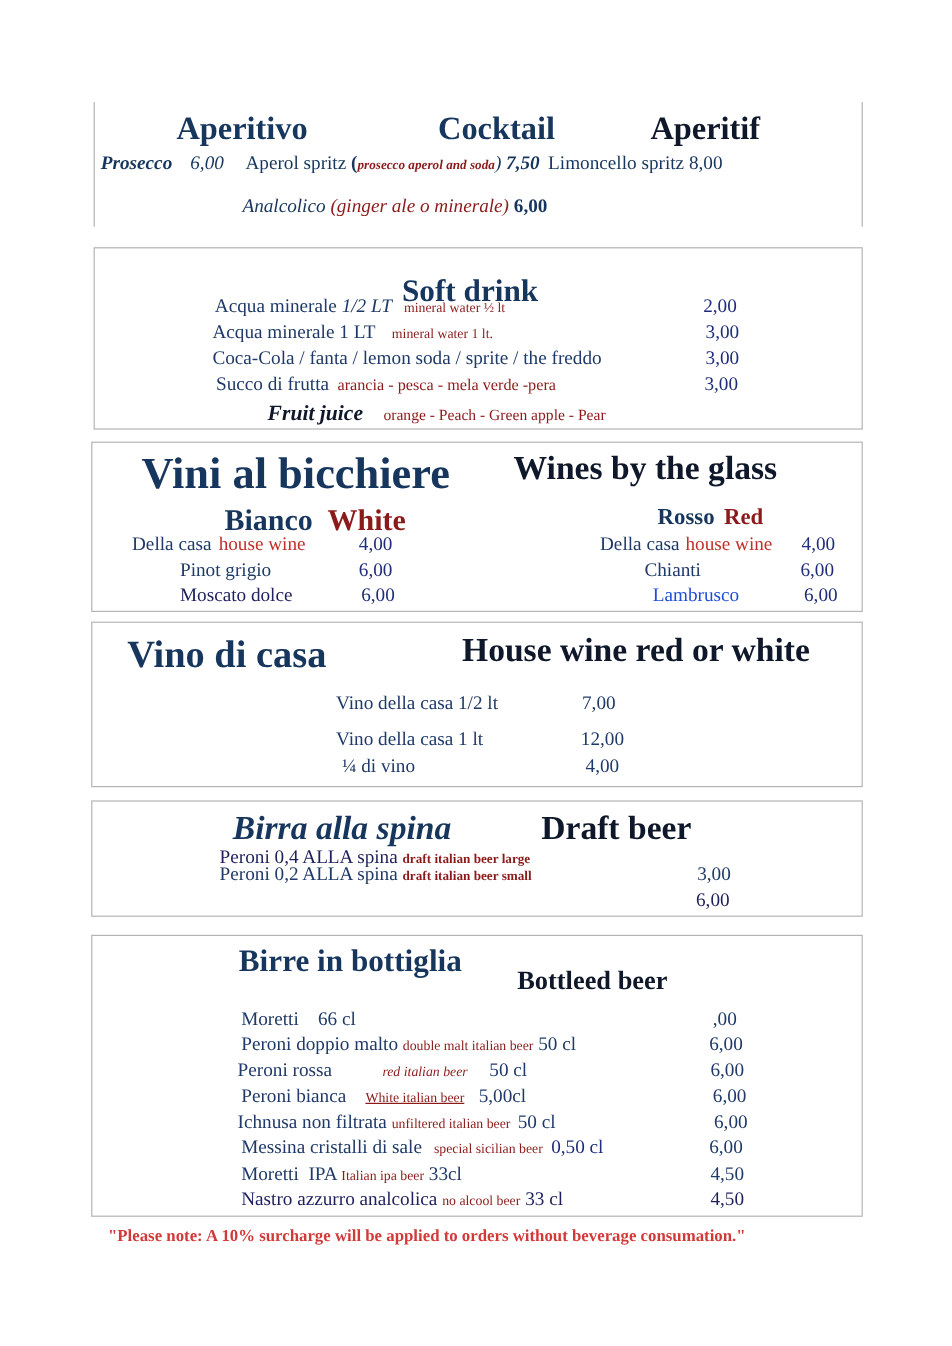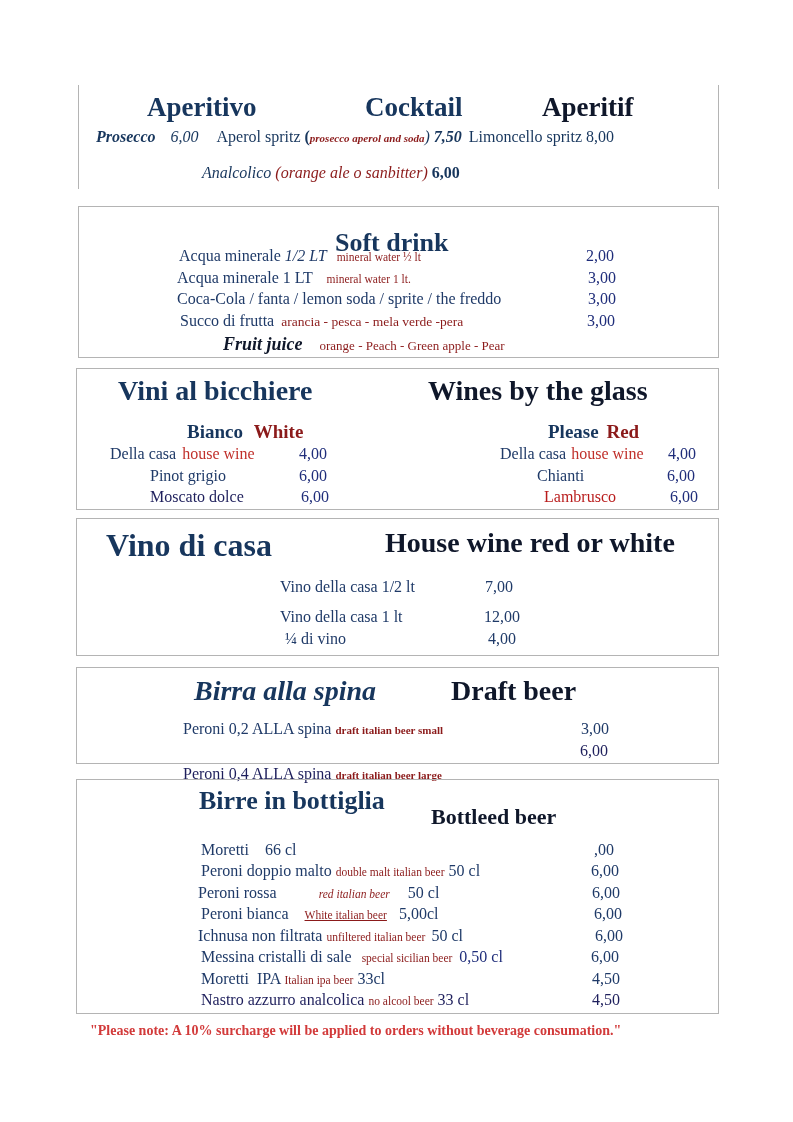--- a/index.html
+++ b/index.html
@@ -26,33 +26,33 @@
     .note { font-size: 14px; font-weight: bold; color: #d23a3a; }
   </style>
 </head>
 <body>
 
 <div class="box sides" style="left:78px; top:85px; width:641px; height:104px;"></div>
 <div class="abs h1 navy" style="left:147px; top:94px;">Aperitivo</div>
 <div class="abs h1 navy" style="left:365px; top:94px;">Cocktail</div>
 <div class="abs h1 red" style="left:542px; top:94px;">Aperitif</div>
 
-<div class="abs row" style="left:96px; top:129px;">
+<div class="abs row" style="left:84px; top:129px;">
   <span class="b i navy">Prosecco</span>
   <span class="i navy" style="margin-left:11px;">6,00</span>
   <span class="navy" style="margin-left:14px;">Aperol spritz</span>
   <span class="navy b">(</span><span class="maroon b i tiny">prosecco aperol and soda</span><span class="navy i">)</span>
   <span class="b i navy">7,50</span>
   <span class="navy" style="margin-left:3px;">Limoncello spritz</span>
   <span class="navy">8,00</span>
 </div>
 
 <div class="abs row" style="left:202px; top:165px;">
   <span class="i navy">Analcolico</span>
-  <span class="i maroon">(orange ale o sanbitter)</span>
+  <span class="i maroon">(ginger ale o minerale)</span>
   <span class="b navy">6,00</span>
 </div>
 
 <div class="box" style="left:78px; top:206px; width:641px; height:152px;"></div>
 <div class="abs h1 navy" style="left:335px; top:230px; font-size:26px;text-align:right;">Soft drink</div>
 
 <div class="abs row blue" style="left:179px; top:248px;">
   <span>Acqua minerale</span>
   <span class="i">1/2 LT</span>
   <span class="maroon small" style="margin-left:6px;">mineral water ½ lt</span>
@@ -75,50 +75,50 @@
   <span class="maroon" style="font-size:13.5px; margin-left:3px;">arancia - pesca - mela verde -pera</span>
 </div>
 <div class="abs row price" style="left:587px; top:313px;">3,00</div>
 
 <div class="abs" style="left:223px; top:335px;">
   <span class="b i red" style="font-size:18px;">Fruit juice</span>
   <span class="maroon" style="font-size:13px; margin-left:13px;">orange - Peach - Green apple - Pear</span>
 </div>
 
 <div class="box" style="left:76px; top:368px; width:643px; height:142px;"></div>
-<div class="abs h1 navy" style="left:118px; top:377px; font-size:28px;">Vini al bicchiere</div>
+<div class="abs h1 navy" style="left:118px; top:377px; font-size:37px;">Vini al bicchiere</div>
 <div class="abs h1 red" style="left:428px; top:377px; font-size:28px;">Wines by the glass</div>
 
-<div class="abs b" style="left:187px; top:422px; font-size:19px;">
+<div class="abs b" style="left:187px; top:422px; font-size:25px;">
   <span class="navy">Bianco</span>
   <span class="maroon" style="margin-left:6px;">White</span>
 </div>
 <div class="abs b" style="left:548px; top:422px; font-size:19px;">
-  <span class="navy">Please</span>
+  <span class="navy">Rosso</span>
   <span class="maroon" style="margin-left:3px;">Red</span>
 </div>
 
 <div class="abs row blue" style="left:110px; top:446px;">
   <span>Della casa</span>
   <span class="brick" style="margin-left:2px;">house wine</span>
 </div>
 <div class="abs row price" style="left:299px; top:446px;">4,00</div>
 <div class="abs row blue" style="left:150px; top:468px;">Pinot grigio</div>
 <div class="abs row price" style="left:299px; top:468px;">6,00</div>
 <div class="abs row" style="left:150px; top:489px; color:#1e1f5c;">Moscato dolce</div>
 <div class="abs row price" style="left:301px; top:489px;">6,00</div>
 
 <div class="abs row blue" style="left:500px; top:446px;">
   <span>Della casa</span>
   <span class="brick" style="margin-left:1px;">house wine</span>
 </div>
 <div class="abs row price" style="left:668px; top:446px;">4,00</div>
 <div class="abs row blue" style="left:537px; top:468px;">Chianti</div>
 <div class="abs row price" style="left:667px; top:468px;">6,00</div>
-<div class="abs row" style="left:544px; top:489px; color:#b91c1c;">Lambrusco</div>
+<div class="abs row" style="left:544px; top:489px; color:#1d4ed8;">Lambrusco</div>
 <div class="abs row price" style="left:670px; top:489px;">6,00</div>
 
 <div class="box" style="left:76px; top:518px; width:643px; height:138px;"></div>
 <div class="abs h1 navy" style="left:106px; top:529px; font-size:32px;">Vino di casa</div>
 <div class="abs h1 red" style="left:385px; top:529px; font-size:28px;">House wine red or white</div>
 
 <div class="abs row blue" style="left:280px; top:579px;">Vino della casa 1/2 lt</div>
 <div class="abs row blue" style="left:485px; top:579px;">7,00</div>
 <div class="abs row blue" style="left:280px; top:609px;">Vino della casa 1 lt</div>
 <div class="abs row blue" style="left:484px; top:609px;">12,00</div>
@@ -127,21 +127,21 @@
 
 <div class="box" style="left:76px; top:667px; width:643px; height:97px;"></div>
 <div class="abs h1 i navy" style="left:194px; top:677px; font-size:28px;">Birra alla spina</div>
 <div class="abs h1 red" style="left:451px; top:677px; font-size:28px;">Draft beer</div>
 
 <div class="abs row blue" style="left:183px; top:721px;">
   <span>Peroni 0,2 ALLA spina</span>
   <span class="maroon b tiny">draft italian beer small</span>
 </div>
 <div class="abs row blue" style="left:581px; top:721px;">3,00</div>
-<div class="abs row" style="left:183px; top:766px; color:#1e1f5c;">
+<div class="abs row" style="left:183px; top:707px; color:#1e1f5c;">
   <span>Peroni 0,4 ALLA spina</span>
   <span class="maroon b tiny">draft italian beer large</span>
 </div>
 <div class="abs row" style="left:580px; top:743px; color:#1e1f5c;">6,00</div>
 
 <div class="box" style="left:76px; top:779px; width:643px; height:235px;"></div>
 <div class="abs h1 navy" style="left:199px; top:788px; font-size:26px;">Birre in bottiglia</div>
 <div class="abs h1 red" style="left:431px; top:806px; font-size:22px;">Bottleed beer</div>
 
 <div class="abs row blue" style="left:201px; top:842px; white-space:pre;"><span>Moretti    66 cl</span></div>

